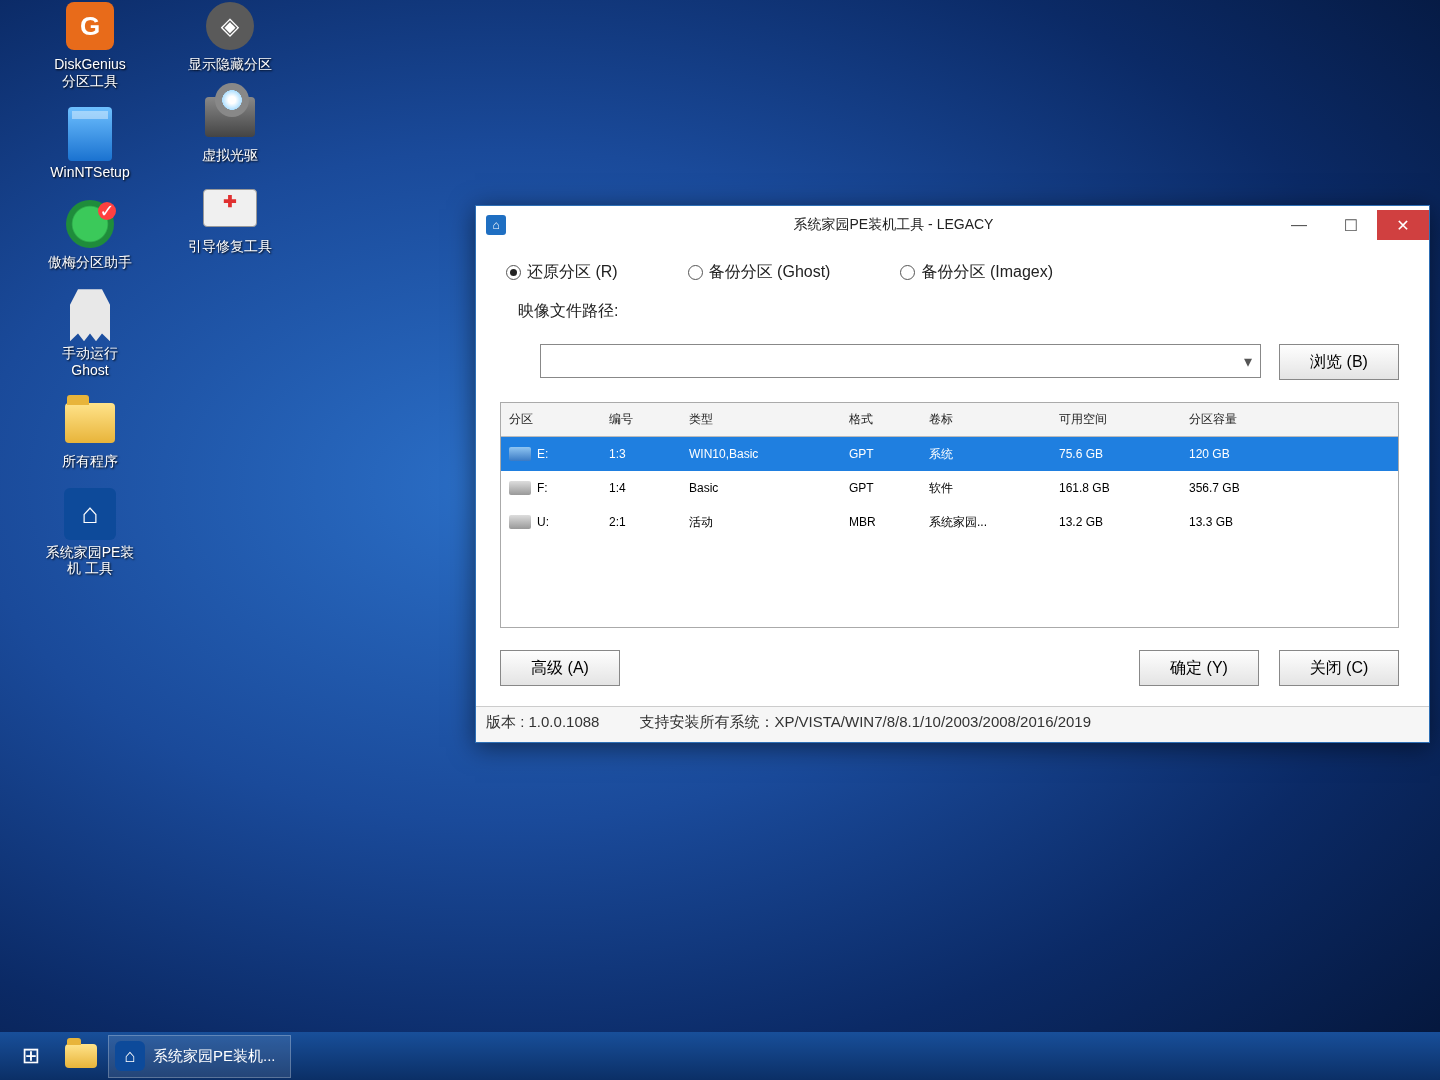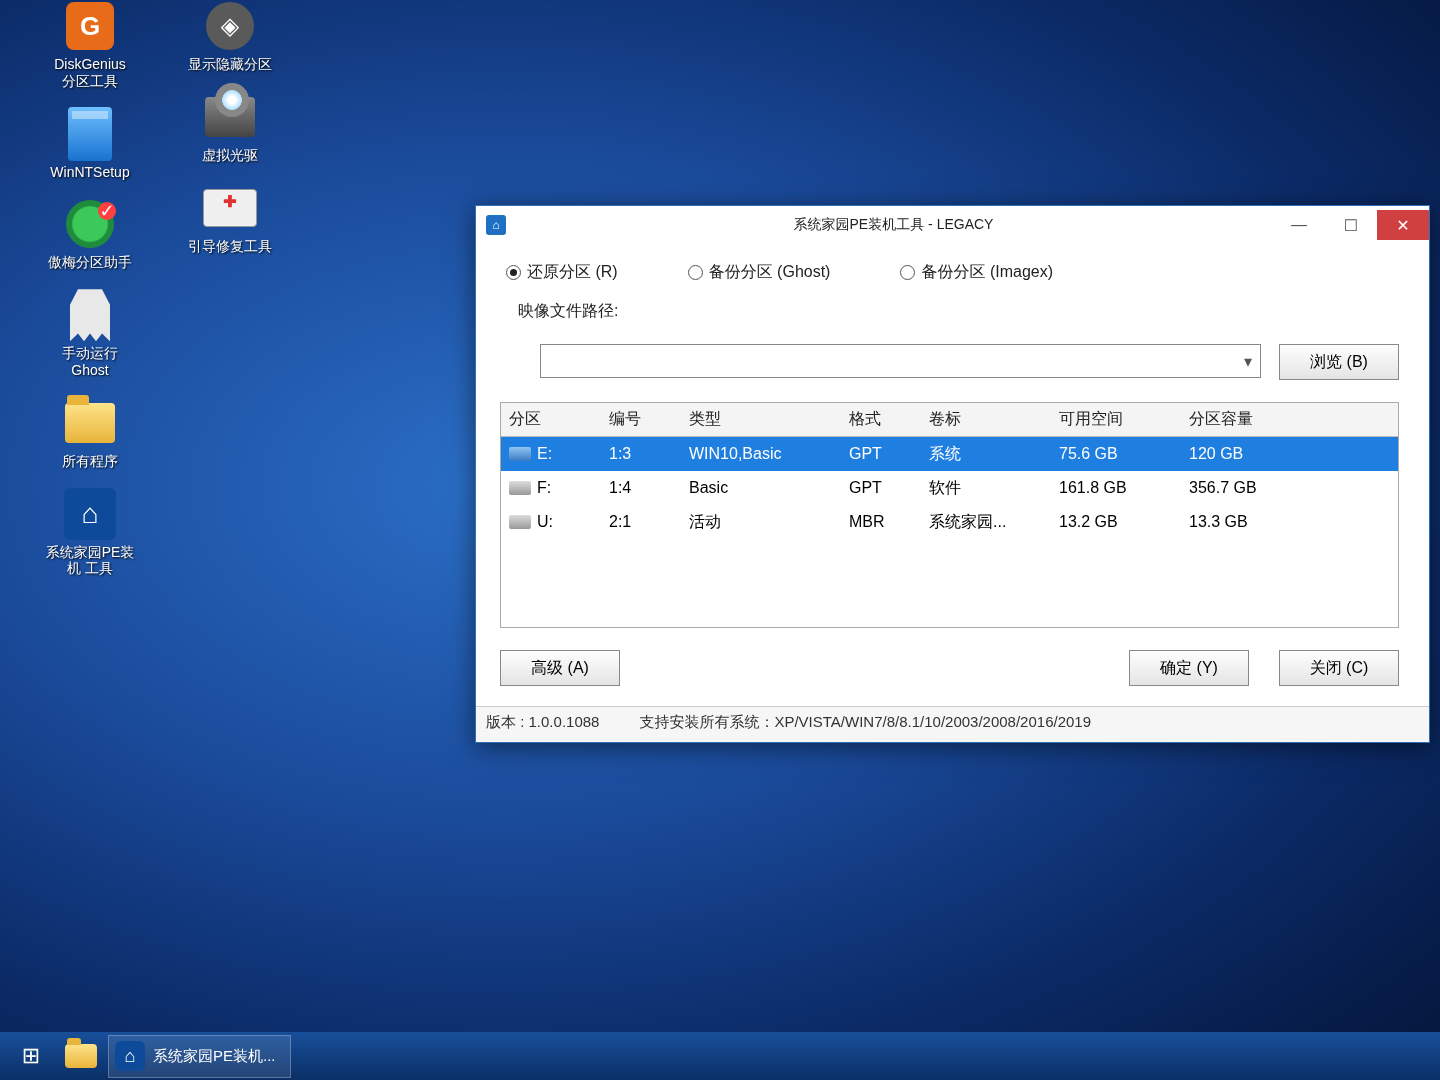--- a/index.html
+++ b/index.html
@@ -50,33 +50,33 @@
 .radio .dot { width:15px; height:15px; border:1px solid #555; border-radius:50%; display:inline-flex; align-items:center; justify-content:center; }
 .radio.sel .dot::after { content:""; width:7px; height:7px; background:#222; border-radius:50%; }
 
 .pathrow { display:flex; align-items:flex-start; gap:18px; margin-bottom:22px; padding-left:18px; }
 .pathlabel { font-size:16px; color:#222; }
 .pathcombo { flex:1; display:flex; }
 .combo { flex:1; height:34px; border:1px solid #888; background:#fff; display:flex; align-items:center; justify-content:flex-end; padding-right:8px; color:#555; cursor:pointer; }
 .browse { width:110px; height:34px; border:1px solid #888; background:linear-gradient(#fefefe,#e6e6e6); font-size:16px; cursor:pointer; }
 
 .table { border:1px solid #aaa; }
-.thead,.trow { display:grid; grid-template-columns:100px 80px 160px 80px 130px 130px 140px; align-items:center; height:34px; font-size:16px; }
+.thead,.trow { display:grid; grid-template-columns:100px 80px 160px 80px 130px 130px 140px; align-items:center; height:34px; font-size:12px; }
 .thead { background:#f4f4f4; border-bottom:1px solid #bbb; color:#222; }
 .thead > div { padding-left:8px; }
 .tbody { min-height:190px; }
 .trow > div { padding-left:8px; white-space:nowrap; overflow:hidden; }
 .trow.sel { background:#1f7fe0; color:#fff; }
 .drvicon { display:inline-block; width:22px; height:14px; background:linear-gradient(#8fc5f2,#3a7ac4); border-radius:2px; margin-right:6px; vertical-align:middle; }
 .drvicon.gray { background:linear-gradient(#ddd,#999); }
 .trow .c0 { display:flex; align-items:center; }
 
 .btnrow { display:flex; justify-content:space-between; margin-top:22px; margin-bottom:12px; }
 .dlgbtn { width:120px; height:36px; border:1px solid #888; background:linear-gradient(#fefefe,#e4e4e4); font-size:16px; cursor:pointer; }
-.rbtns { display:flex; gap:30px; }
+.rbtns { display:flex; gap:20px; }
 
 .status { padding:6px 10px 10px 10px; font-size:15px; color:#333; display:flex; gap:40px; border-top:1px solid #ccc; background:#f6f6f6; }
 
 
 .taskbar { position:absolute; bottom:0; left:0; right:0; height:48px; background:linear-gradient(#184f9a,#0b2f66); display:flex; align-items:center; padding-left:8px; gap:6px; }
 .start { width:46px; height:40px; display:flex; align-items:center; justify-content:center; color:#fff; font-size:22px; cursor:pointer; }
 .tfolder { width:42px; height:40px; display:flex; align-items:center; justify-content:center; cursor:pointer; }
 .tfolder .folder { width:32px; height:24px; }
 .tfolder .folder::before{top:-6px;width:14px;height:7px;}
 .taskbtn { height:43px; background:rgba(255,255,255,.1); border:1px solid rgba(255,255,255,.25); display:flex; align-items:center; gap:8px; padding:0 14px 0 6px; color:#fff; font-size:15px; cursor:pointer; }

